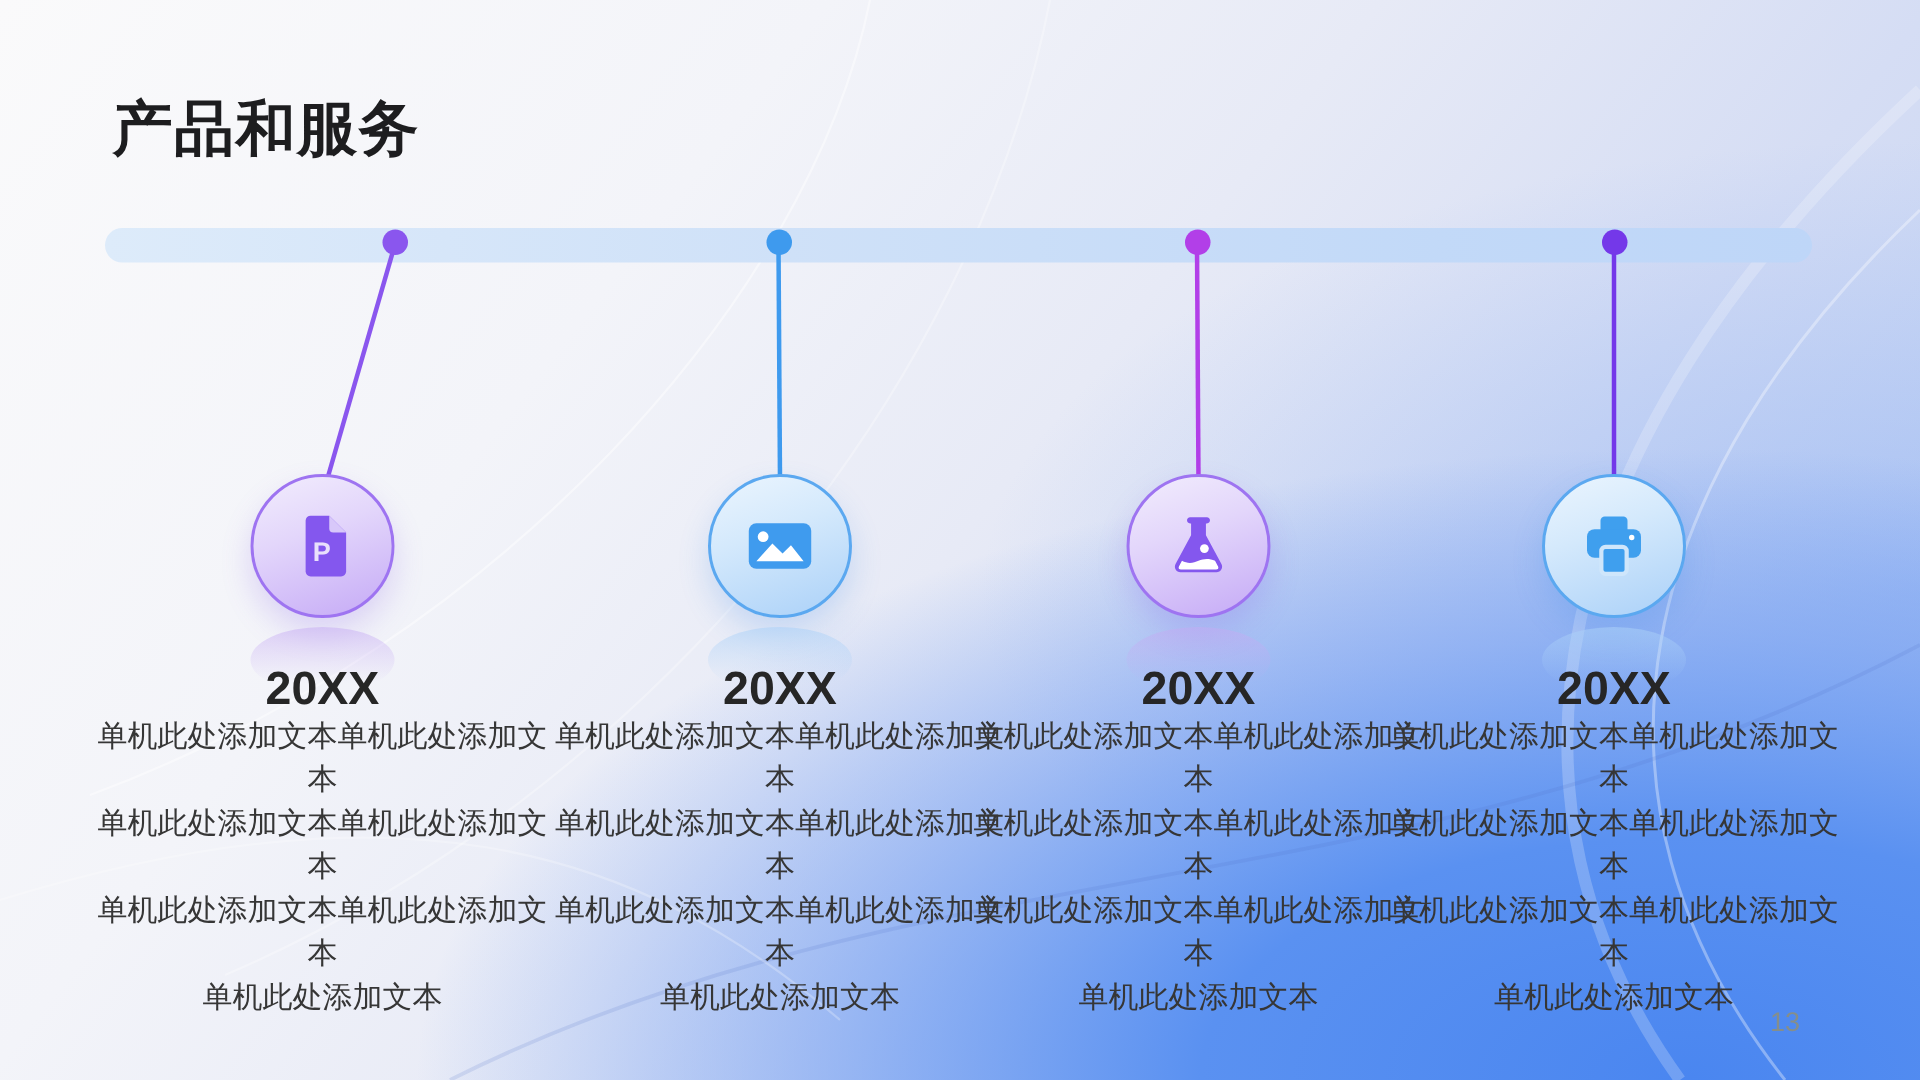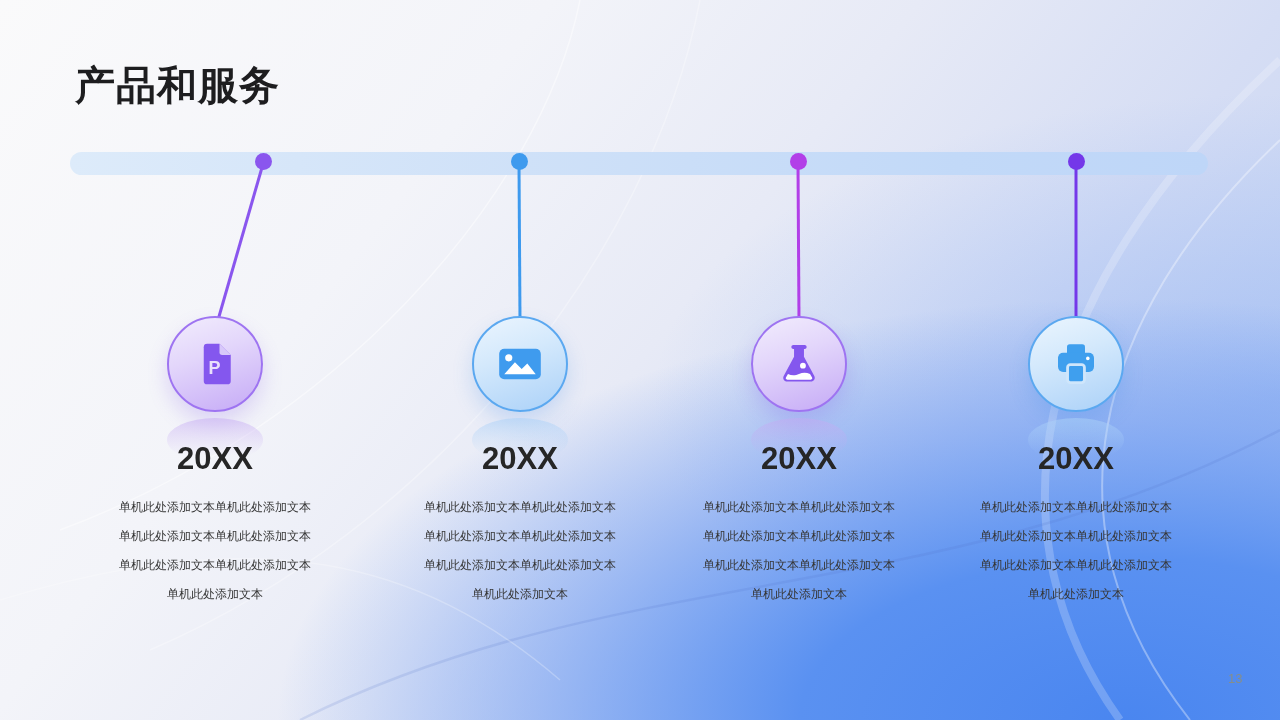--- a/index.html
+++ b/index.html
@@ -65,29 +65,29 @@
 
   .col {
     position:absolute; top:441px; width:300px; text-align:center;
   }
   .col-1 { left:65px; }
   .col-2 { left:370px; }
   .col-3 { left:649px; }
   .col-4 { left:926px; }
 
   .year {
-    font-size:31px; font-weight:800; color:#262626; margin-bottom:16px;
+    font-size:31px; font-weight:800; color:#262626; 
   }
   .col p {
-    font-size:12px; line-height:29px; color:#363636;
+    font-size:20px; line-height:29px; color:#363636;
   }
 
   .page-num {
-    position:absolute; left:1228px; top:671px;
-    font-size:13px; color:#8b8f80; opacity:.9;
+    position:absolute; left:1180px; top:671px;
+    font-size:18px; color:#8b8f80; opacity:.9;
   }
 
   .icon-svg { display:block; }
 </style>
 </head>
 <body>
 
 <div class="slide">
 
   <svg class="bg-decor" viewBox="0 0 1280 720">

